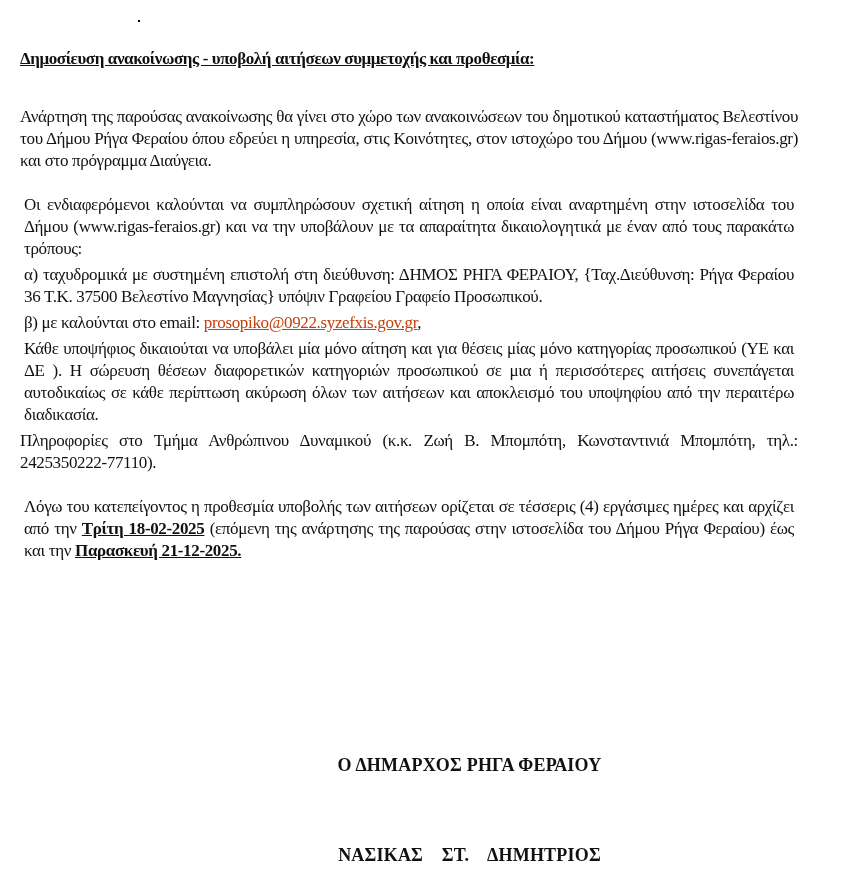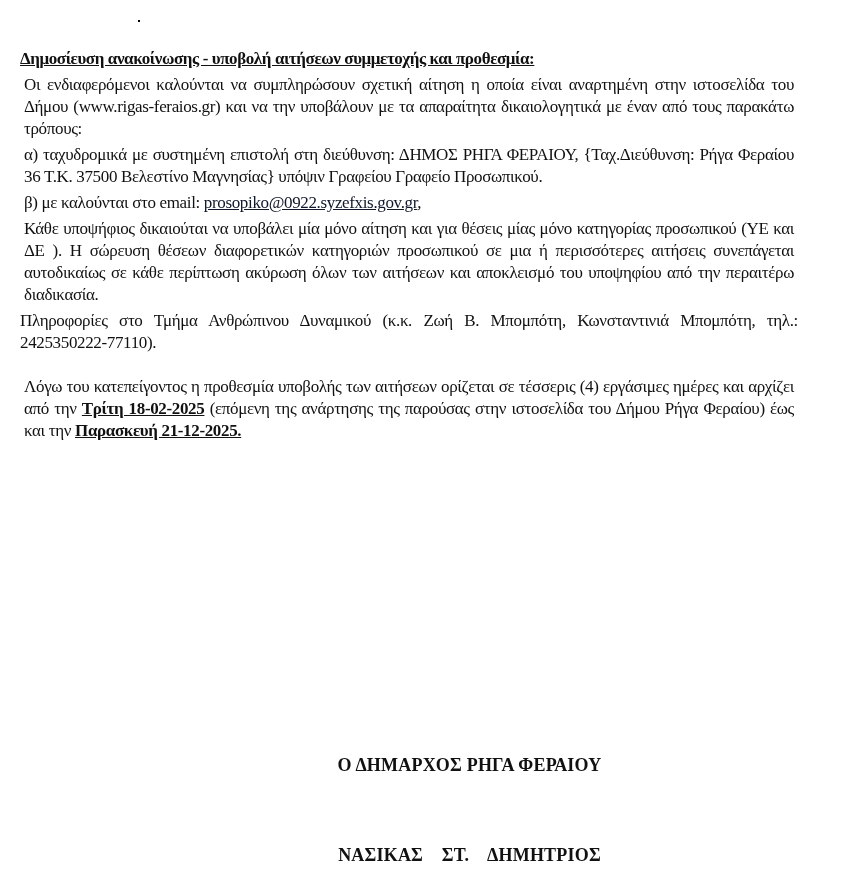--- a/index.html
+++ b/index.html
@@ -8,39 +8,40 @@
     font-family: "Liberation Serif", serif; color: #111;
   }
   .dot { position: absolute; left: 138px; top: 20px; width: 2px; height: 2px; background: #000; }
   .doc { position: absolute; left: 20px; top: 48px; width: 778px; }
   .line-text {
     font-size: 17px; line-height: 22px; letter-spacing: -0.35px;
     text-align: justify; margin: 0;
   }
   .heading {
     font-weight: bold; text-decoration: underline; font-size: 17px;
-    line-height: 22px; letter-spacing: -0.4px; margin: 0 0 4px 0;
+    line-height: 22px; letter-spacing: -0.4px; margin: 0 0 36px 0;
   }
   .para { margin: 0 0 22px 0; }
   .tight { margin: 4px; }
-  .email { color: #0f172a; text-decoration: underline; }
+  .email { color: #c2410c; text-decoration: underline; }
   b { font-weight: bold; text-decoration: underline; }
   .sig { position: absolute; left: 0; width: 849px; text-align: center; font-weight: bold;
          font-size: 18px; letter-spacing: 0.2px; }
   .sig1 { top: 755px; left: 45px; }
   .sig2 { top: 845px; left: 45px; word-spacing: 14px; }
 </style>
 </head>
 <body>
 
 <div class="dot"></div>
 
 <div class="doc">
   <p class="heading">Δημοσίευση ανακοίνωσης - υποβολή αιτήσεων συμμετοχής και προθεσμία:</p>
 
+  <p class="line-text para">Ανάρτηση της παρούσας ανακοίνωσης θα γίνει στο χώρο των ανακοινώσεων του δημοτικού καταστήματος Βελεστίνου του Δήμου Ρήγα Φεραίου όπου εδρεύει η υπηρεσία, στις Κοινότητες, στον ιστοχώρο του Δήμου (www.rigas-feraios.gr)  και στο πρόγραμμα Διαύγεια.</p>
 
   <p class="line-text tight">Οι ενδιαφερόμενοι καλούνται να συμπληρώσουν σχετική αίτηση  η οποία είναι αναρτημένη στην ιστοσελίδα του  Δήμου (www.rigas-feraios.gr) και να την υποβάλουν με τα απαραίτητα δικαιολογητικά με έναν από τους παρακάτω τρόπους:</p>
   <p class="line-text tight">α) ταχυδρομικά με συστημένη επιστολή στη διεύθυνση: ΔΗΜΟΣ ΡΗΓΑ ΦΕΡΑΙΟΥ, {Ταχ.Διεύθυνση:  Ρήγα  Φεραίου 36 Τ.Κ. 37500 Βελεστίνο Μαγνησίας} υπόψιν Γραφείου Γραφείο Προσωπικού.</p>
   <p class="line-text tight"><span>β) με καλούνται στο email:  </span><a class="email">prosopiko@0922.syzefxis.gov.gr</a><span>,</span></p>
   <p class="line-text tight">Κάθε υποψήφιος δικαιούται να υποβάλει μία μόνο αίτηση και για θέσεις μίας μόνο κατηγορίας προσωπικού (ΥΕ και ΔΕ ). Η σώρευση θέσεων διαφορετικών κατηγοριών προσωπικού σε μια ή περισσότερες αιτήσεις συνεπάγεται αυτοδικαίως σε κάθε περίπτωση ακύρωση όλων των αιτήσεων και αποκλεισμό του υποψηφίου από την περαιτέρω διαδικασία.</p>
 
   <p class="line-text para">Πληροφορίες στο Τμήμα Ανθρώπινου Δυναμικού (κ.κ. Ζωή Β. Μπομπότη, Κωνσταντινιά Μπομπότη,  τηλ.: 2425350222-77110).</p>
 
   <p class="line-text tight"><span>Λόγω του κατεπείγοντος η  προθεσμία υποβολής των αιτήσεων ορίζεται σε τέσσερις (4) εργάσιμες ημέρες και αρχίζει από την </span><b>Τρίτη 18-02-2025</b><span> (επόμενη της ανάρτησης της παρούσας στην ιστοσελίδα του Δήμου Ρήγα Φεραίου) έως και την </span><b>Παρασκευή 21-12-2025.</b></p>
 </div>

